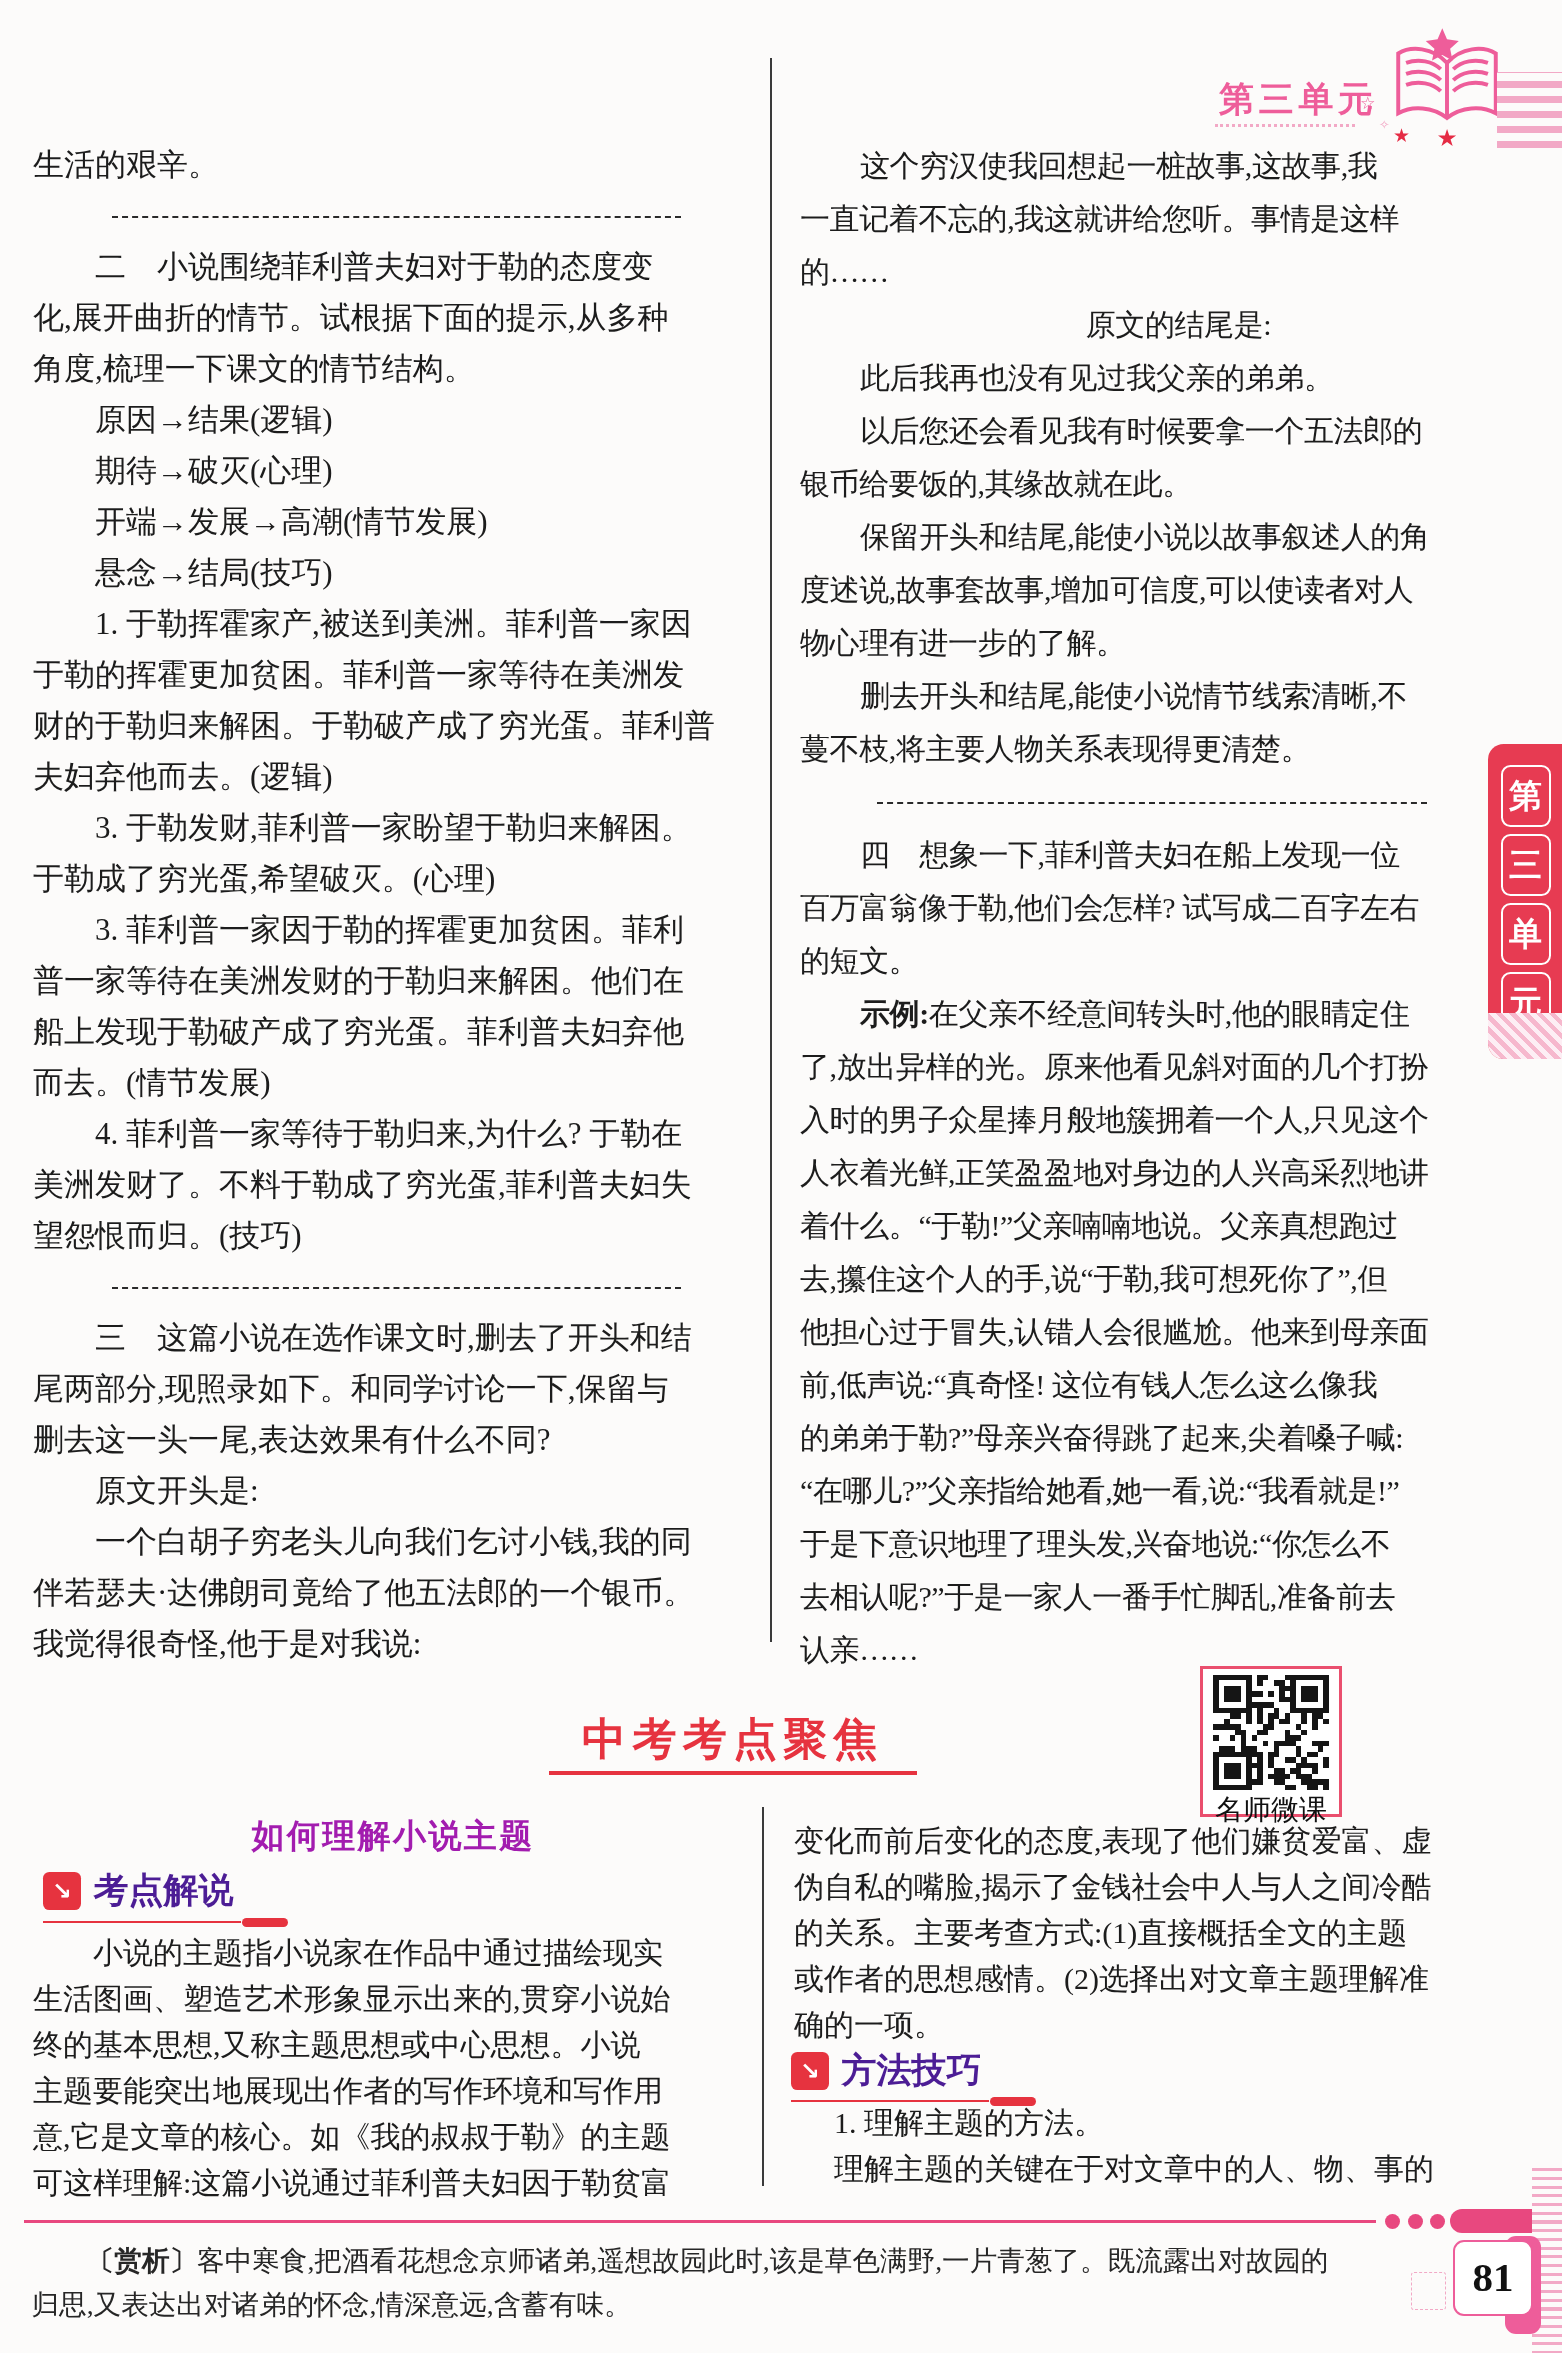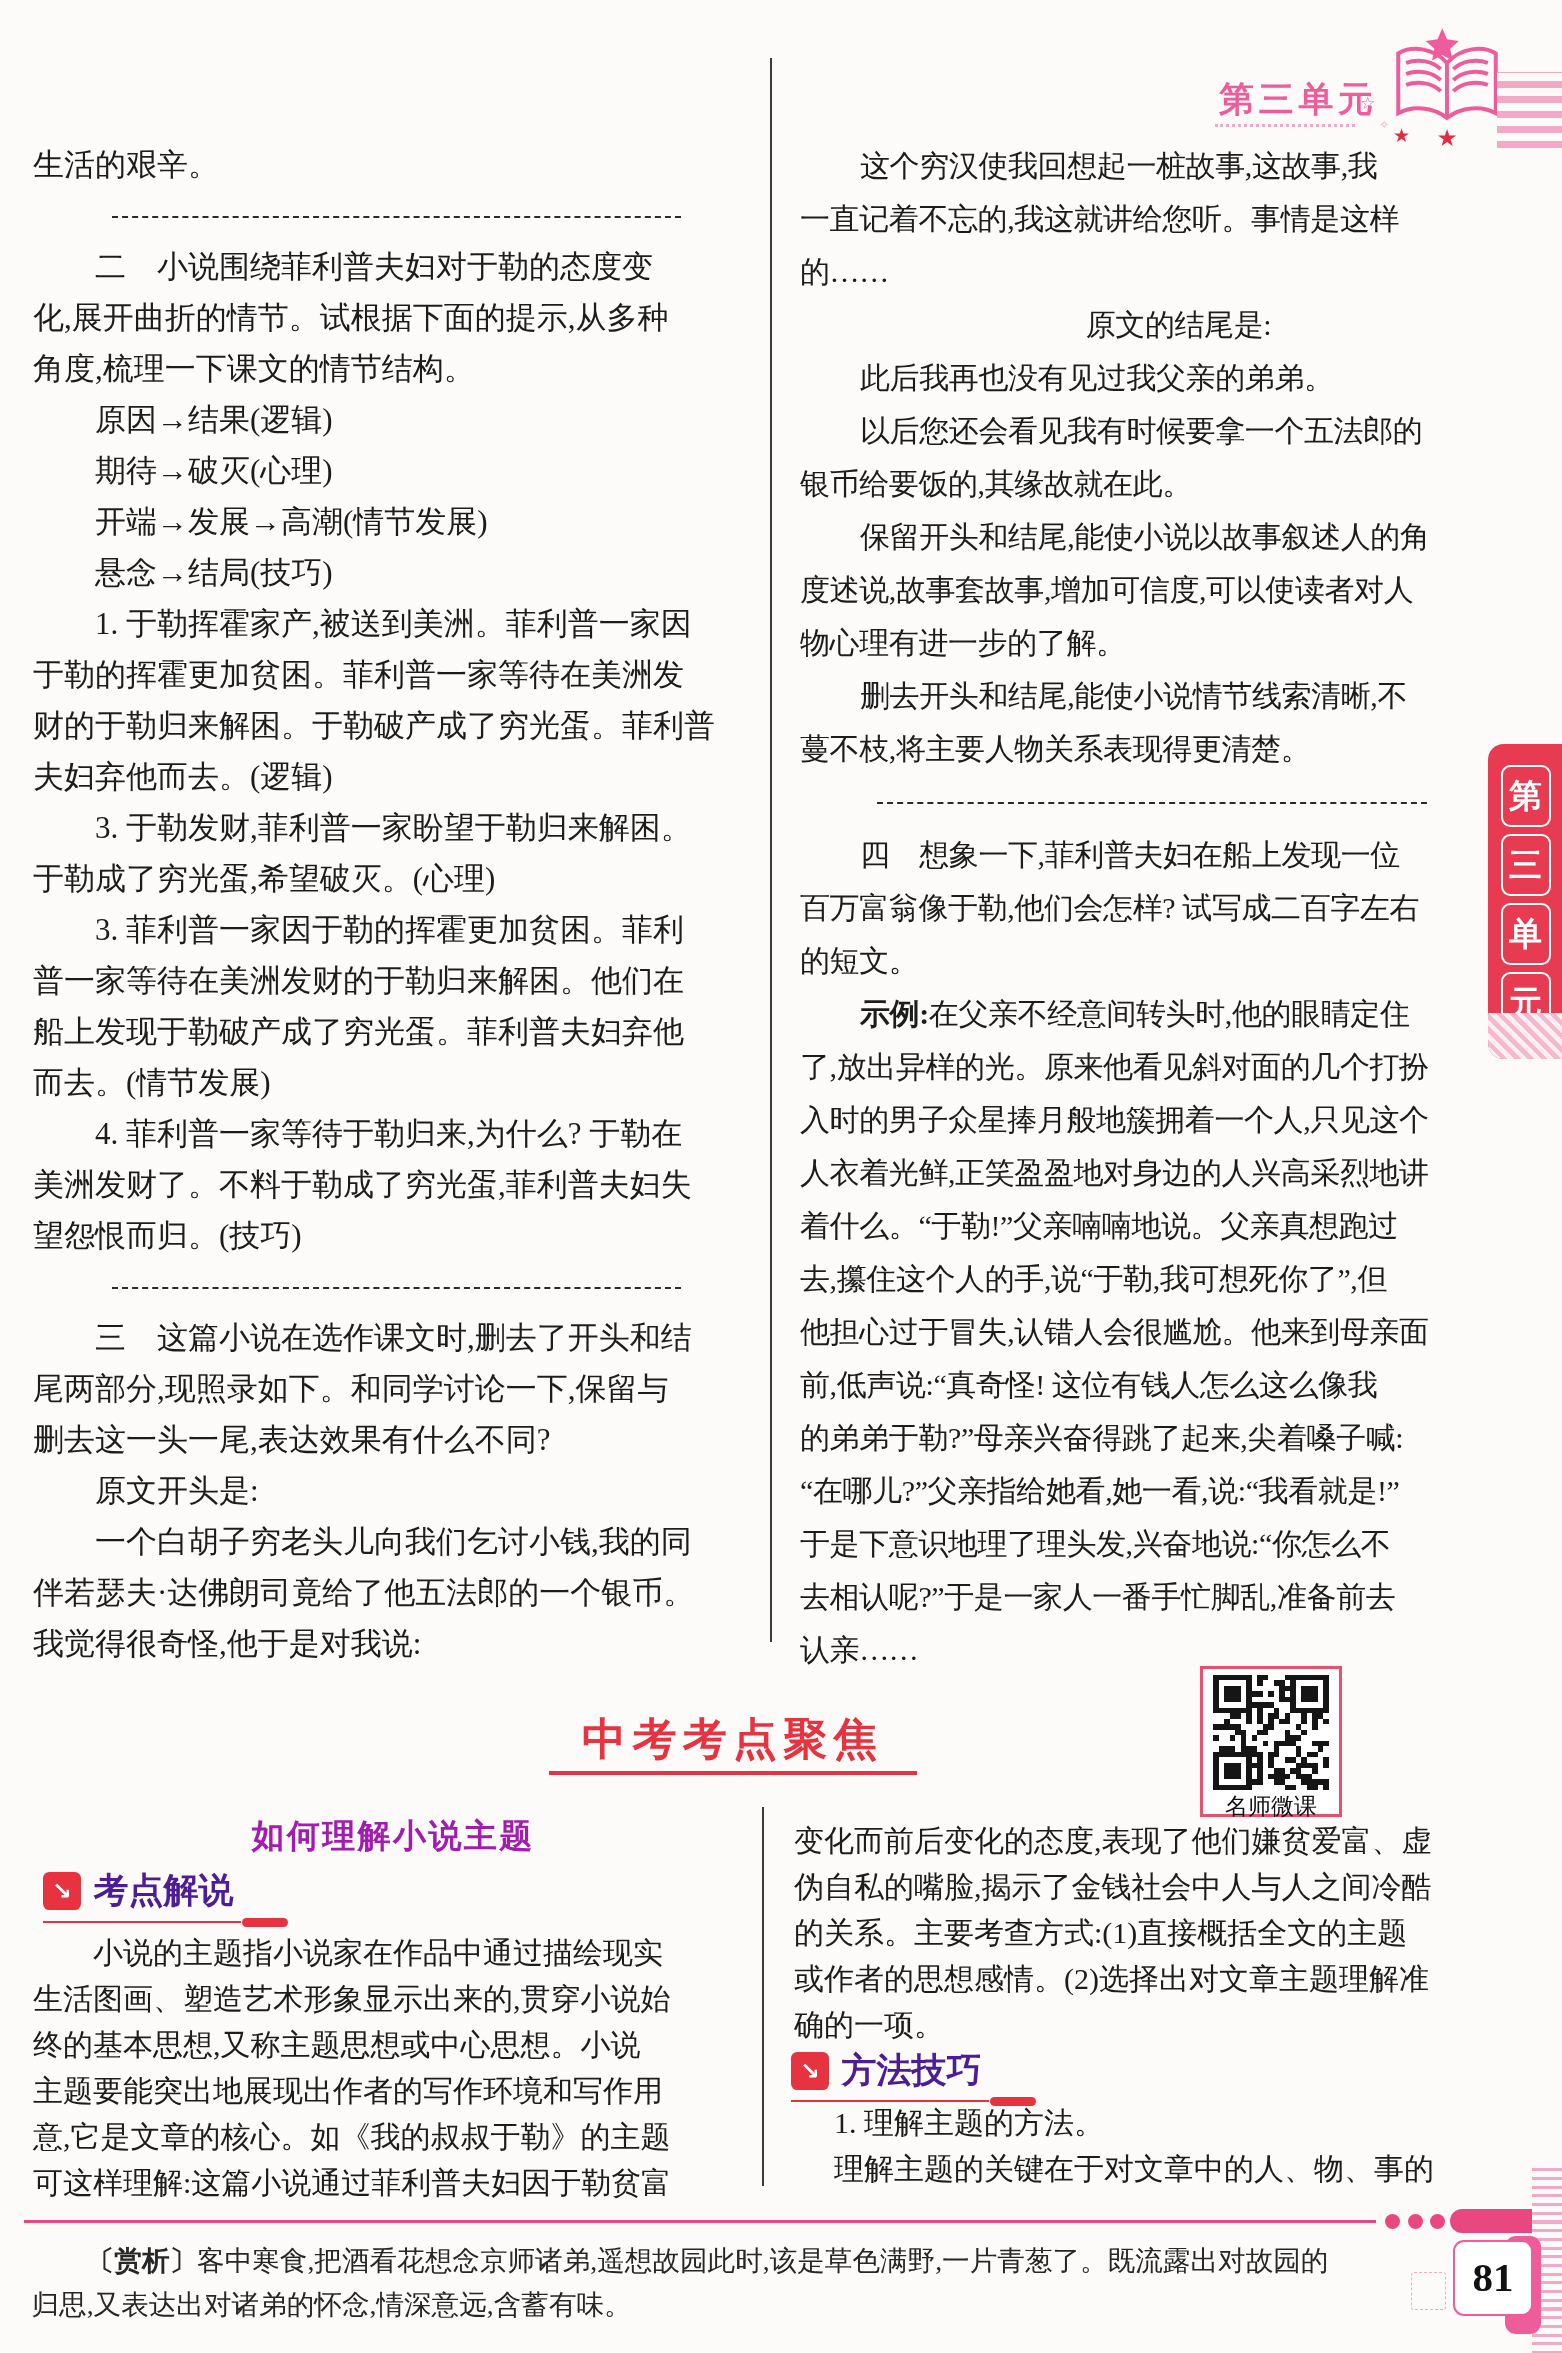--- a/index.html
+++ b/index.html
@@ -39,21 +39,21 @@
   #divider-bottom{left:762px;top:1807px;height:379px;}
   
   .focus-title{position:absolute;left:560px;top:1710px;width:346px;text-align:center;color:#e6333f;
         font-family:"Liberation Sans",sans-serif;font-weight:bold;font-size:44px;letter-spacing:6.3px;}
   .focus-title-underline{position:absolute;left:549px;top:1771px;width:368px;height:3.9px;background:#e6333f;}
   .qr-box{position:absolute;left:1200px;top:1666px;width:142px;height:151px;border:3.1px solid #ea4f6e;
         background:#fff;box-sizing:border-box;display:flex;flex-direction:column;align-items:center;padding-top:5.5px;}
   #qr-code{display:grid;grid-template-columns:repeat(21,5.5px);grid-auto-rows:5.5px;}
   #qr-code div{width:5.5px;height:5.5px;}
   #qr-code div.on{background:#151515;}
-  .qr-label{font-family:"Liberation Sans",sans-serif;font-size:23px;color:#111;margin-top:0.8px;}
+  .qr-label{font-family:"Liberation Sans",sans-serif;font-size:28px;color:#111;margin-top:0.8px;}
   .sub-heading{position:absolute;left:33px;top:1814px;width:720px;text-align:center;color:#a21caf;
         font-family:"Liberation Sans",sans-serif;font-weight:bold;font-size:33px;letter-spacing:2.4px;}
   .sec-head{position:absolute;display:flex;align-items:center;gap:12.6px;}
   #kaodian-head{left:43px;top:1867px;}
   #fangfa-head{left:791px;top:2047px;}
   .sec-icon{width:38px;height:38px;background:#e6333f;border-radius:6.3px;color:#fff;text-align:center;
         font-family:"DejaVu Sans",sans-serif;font-weight:bold;font-size:23.6px;line-height:38px;}
   .sec-label{font-family:"Liberation Sans",sans-serif;font-weight:bold;font-size:35px;color:#4c1d95;}
   .sec-underline{position:absolute;height:2.4px;background:#e6333f;}
   .sec-underline-thick{position:absolute;height:8.7px;background:#e6333f;border-radius:4.7px;}

